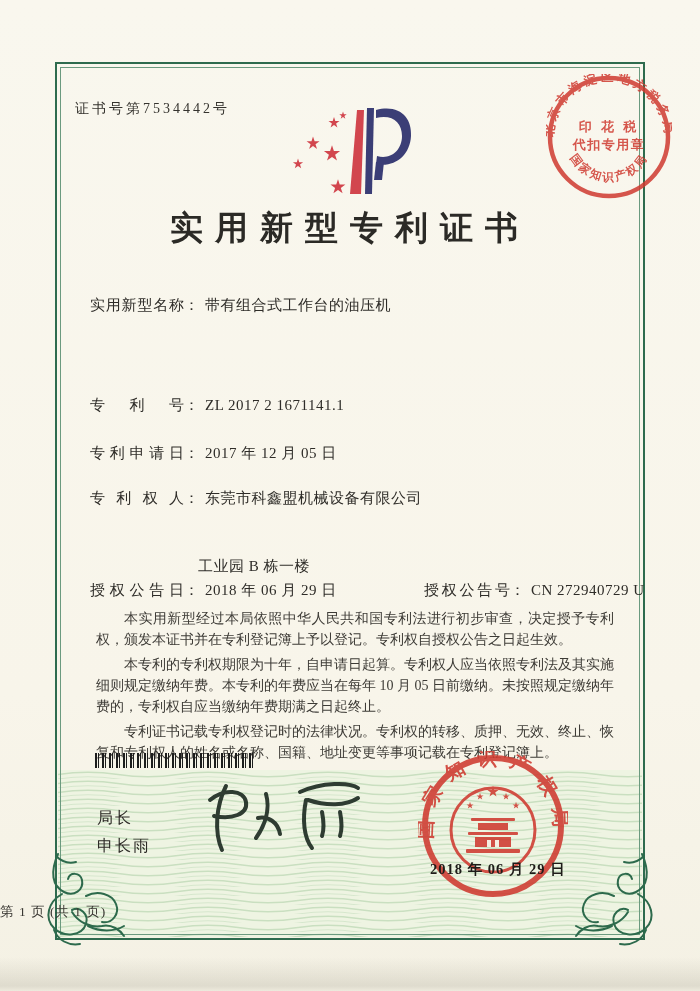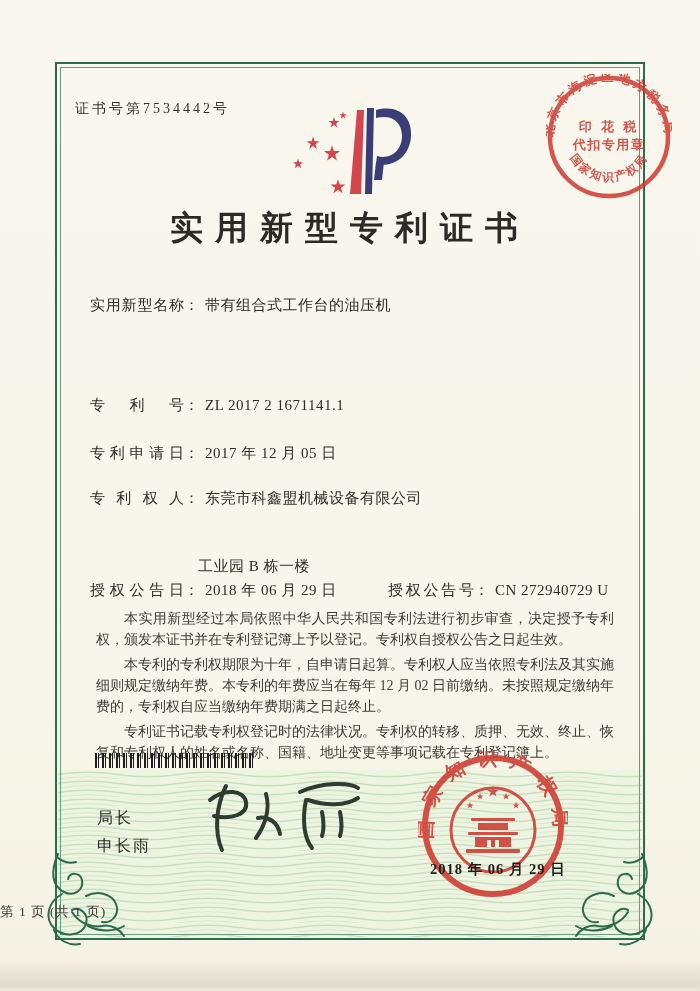--- a/index.html
+++ b/index.html
@@ -23,21 +23,21 @@
   
   .title{position:absolute;left:0;top:206px;width:700px;text-align:center;
     font-size:33px;font-weight:600;letter-spacing:12px;color:#2b2a26;}
   
   .field-row{position:absolute;left:90px;font-size:15px;color:#2e2c28;white-space:nowrap;}
   .field-label{display:inline-block;width:94px;text-align:justify;text-align-last:justify;vertical-align:top;}
   .field-colon{display:inline-block;margin-right:6px;}
   .field-value{letter-spacing:.5px;}
   .addr-line2{position:absolute;left:198px;top:557px;font-size:15px;color:#2e2c28;letter-spacing:.5px;}
   .grant-no{position:absolute;left:388px;top:581px;font-size:15px;color:#2e2c28;white-space:nowrap;}
-  .grant-no .field-label{width:86px;}
+  .grant-no .field-label{width:86px;margin-left:36px;}
   
   .body-text{position:absolute;left:88px;top:585px;width:526px;font-size:14px;
     line-height:21px;color:#3d3b36;text-align:justify;}
   .body-text p{margin:0 0 4px 8px;text-indent:2em;}
   
   .barcode{position:absolute;left:95px;top:753px;width:158px;height:15px;
     background:repeating-linear-gradient(90deg,
       #1d1d1d 0 2px,rgba(0,0,0,0) 2px 3px,
       #1d1d1d 3px 4px,rgba(0,0,0,0) 4px 7px,
       #1d1d1d 7px 9px,rgba(0,0,0,0) 9px 10px,
@@ -144,21 +144,21 @@
   <div class="addr-line2">工业园 B 栋一楼</div>
   <div class="field-row" style="top:581px">
     <span class="field-label">授权公告日</span><span class="field-colon">：</span><span class="field-value">2018 年 06 月 29 日</span>
   </div>
   <div class="grant-no">
     <span class="field-label">授权公告号</span><span class="field-colon">：</span><span class="field-value">CN 272940729 U</span>
   </div>
 
   <div class="body-text" style="top:608px">
     <p>本实用新型经过本局依照中华人民共和国专利法进行初步审查，决定授予专利权，颁发本证书并在专利登记簿上予以登记。专利权自授权公告之日起生效。</p>
-    <p>本专利的专利权期限为十年，自申请日起算。专利权人应当依照专利法及其实施细则规定缴纳年费。本专利的年费应当在每年 12 月 02 日前缴纳。未按照规定缴纳年费的，专利权自应当缴纳年费期满之日起终止。</p>
+    <p>本专利的专利权期限为十年，自申请日起算。专利权人应当依照专利法及其实施细则规定缴纳年费。本专利的年费应当在每年 10 月 05 日前缴纳。未按照规定缴纳年费的，专利权自应当缴纳年费期满之日起终止。</p>
     <p>专利证书记载专利权登记时的法律状况。专利权的转移、质押、无效、终止、恢复和专利权人的姓名或名称、国籍、地址变更等事项记载在专利登记簿上。</p>
   </div>
 
   <div class="barcode"></div>
 
   <div class="director-title">局长</div>
   <div class="director-name">申长雨</div>
 
   <div class="signature">
     <svg width="180" height="92" xmlns="http://www.w3.org/2000/svg">

